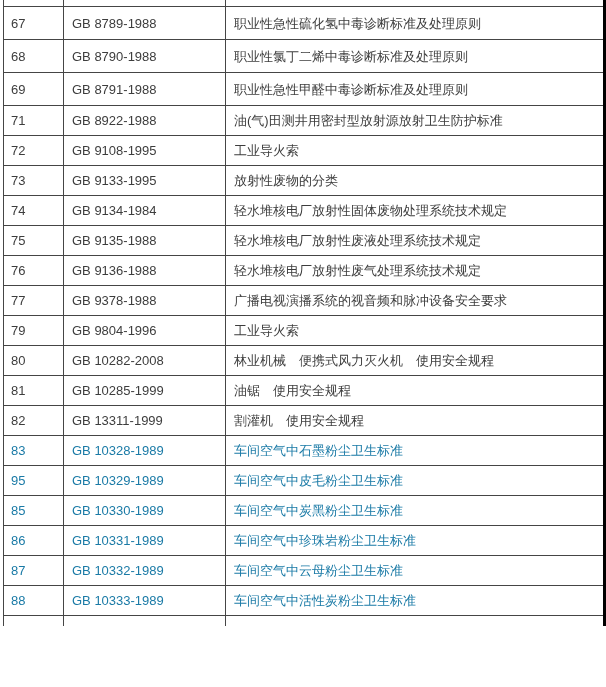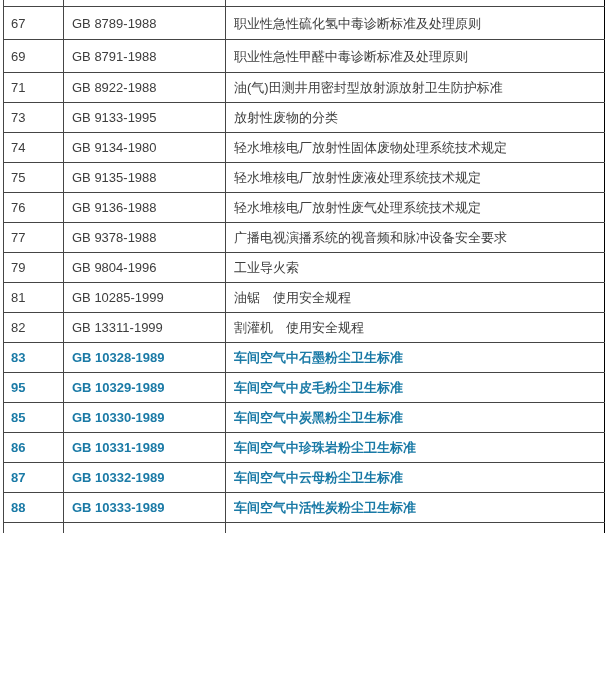--- a/index.html
+++ b/index.html
@@ -26,26 +26,26 @@
     border: 1px solid #454545;
     font-size: 13px;
     line-height: 1;
     color: #3d3d3d;
     padding: 0 4px 0 8px;
     vertical-align: middle;
     white-space: pre;
     overflow: hidden;
   }
   td:first-child { padding-left: 7px; }
-  td:last-child { border-right: 1px solid #000000; }
+  td:last-child { border-right: 4px solid #000000; }
   tr.row { height: 30px; }
   tr.row.tall { height: 33px; }
   tr.hl td {
     color: #1a7aa6;
-    font-weight: bold;
+    font-weight: normal;
     margin-top: 37px;
   }
   tr.partial-top td { border-top: none; height: 6px; padding: 0; }
   tr.partial-bottom td { border-bottom: none; height: 10px; padding: 0; }
 </style>
 </head>
 <body>
 
 <div class="page">
   <table class="standards">
@@ -60,37 +60,47 @@
         <td></td>
         <td></td>
       </tr>
 
       <tr class="row tall">
     <td>67</td>
     <td>GB 8789-1988</td>
     <td>职业性急性硫化氢中毒诊断标准及处理原则</td>
   </tr>
         <tr class="row tall">
+    <td>68</td>
+    <td>GB 8790-1988</td>
+    <td>职业性氯丁二烯中毒诊断标准及处理原则</td>
+  </tr>
+        <tr class="row tall">
     <td>69</td>
     <td>GB 8791-1988</td>
     <td>职业性急性甲醛中毒诊断标准及处理原则</td>
   </tr>
         <tr class="row">
     <td>71</td>
     <td>GB 8922-1988</td>
     <td>油(气)田测井用密封型放射源放射卫生防护标准</td>
   </tr>
         <tr class="row">
+    <td>72</td>
+    <td>GB 9108-1995</td>
+    <td>工业导火索</td>
+  </tr>
+        <tr class="row">
     <td>73</td>
     <td>GB 9133-1995</td>
     <td>放射性废物的分类</td>
   </tr>
         <tr class="row">
     <td>74</td>
-    <td>GB 9134-1980</td>
+    <td>GB 9134-1984</td>
     <td>轻水堆核电厂放射性固体废物处理系统技术规定</td>
   </tr>
         <tr class="row">
     <td>75</td>
     <td>GB 9135-1988</td>
     <td>轻水堆核电厂放射性废液处理系统技术规定</td>
   </tr>
         <tr class="row">
     <td>76</td>
     <td>GB 9136-1988</td>
@@ -98,20 +108,25 @@
   </tr>
         <tr class="row">
     <td>77</td>
     <td>GB 9378-1988</td>
     <td>广播电视演播系统的视音频和脉冲设备安全要求</td>
   </tr>
         <tr class="row">
     <td>79</td>
     <td>GB 9804-1996</td>
     <td>工业导火索</td>
+  </tr>
+        <tr class="row">
+    <td>80</td>
+    <td>GB 10282-2008</td>
+    <td>林业机械　便携式风力灭火机　使用安全规程</td>
   </tr>
         <tr class="row">
     <td>81</td>
     <td>GB 10285-1999</td>
     <td>油锯　使用安全规程</td>
   </tr>
         <tr class="row">
     <td>82</td>
     <td>GB 13311-1999</td>
     <td>割灌机　使用安全规程</td>

